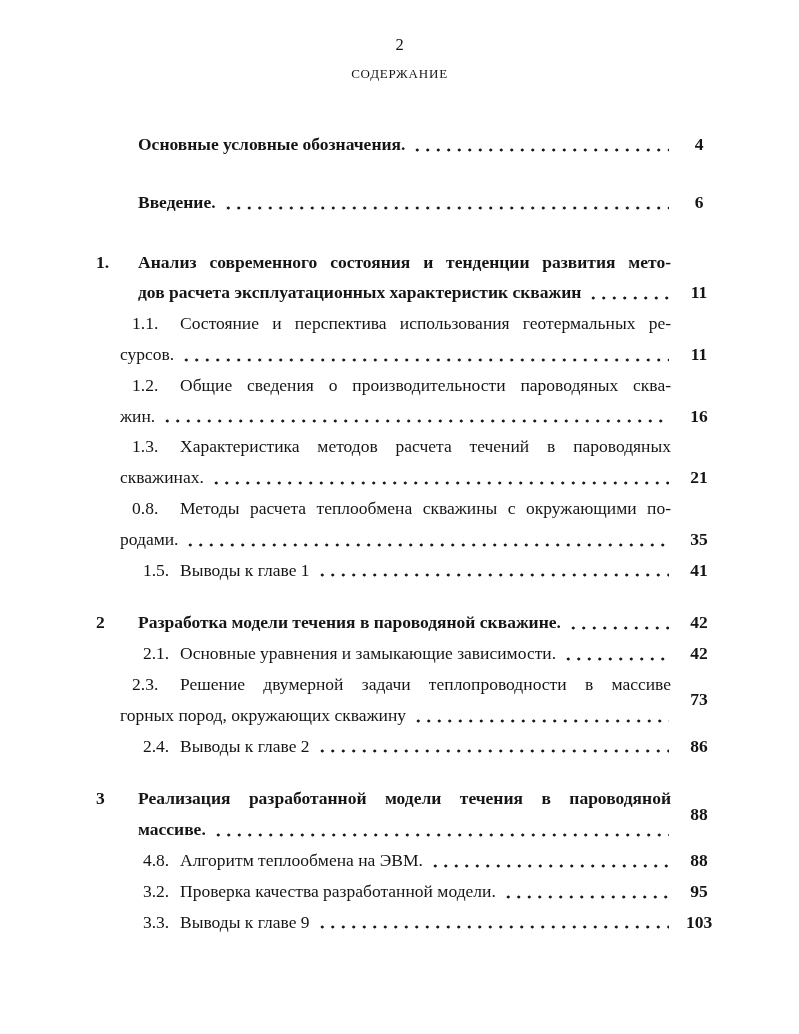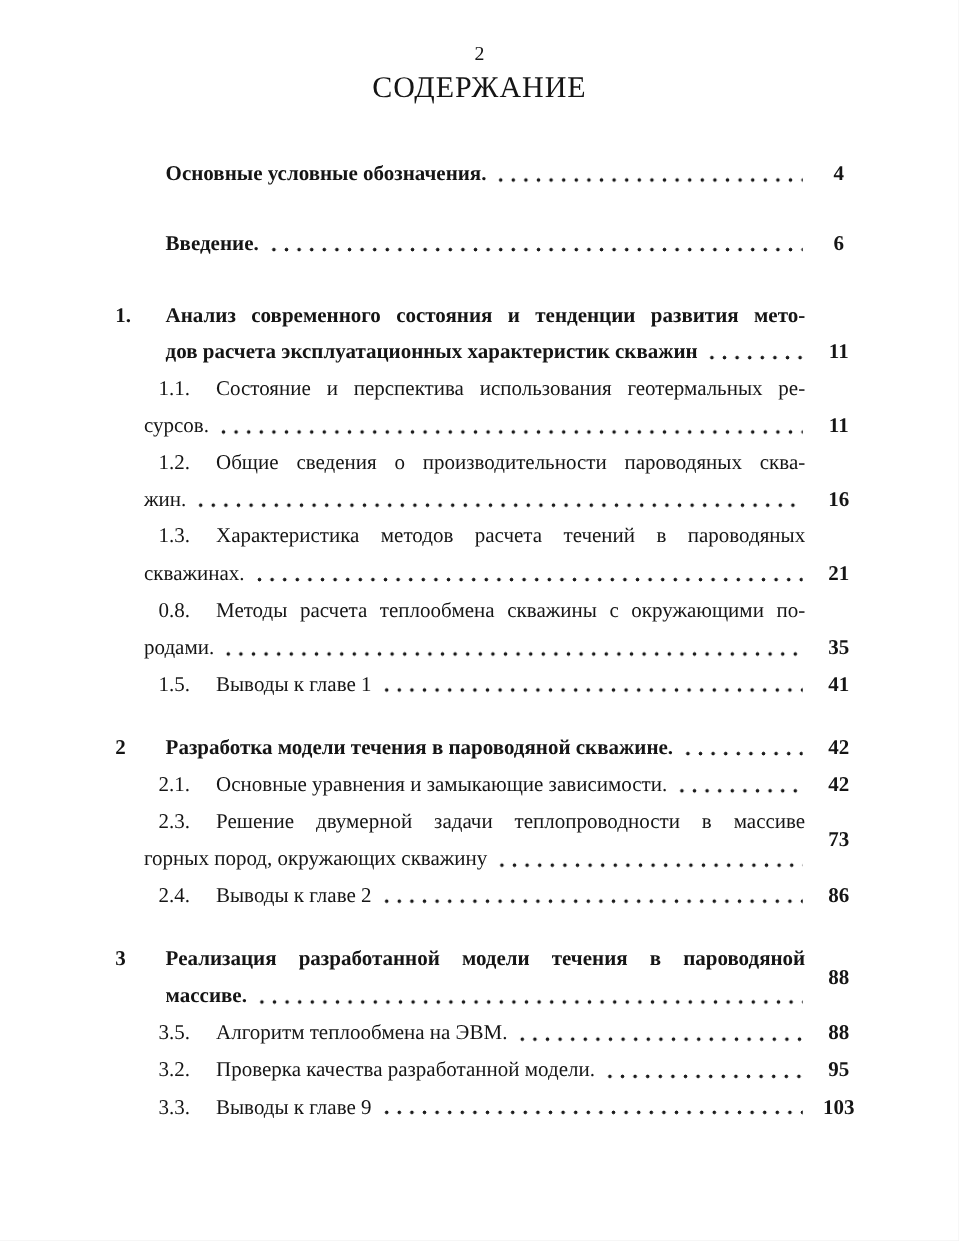--- a/index.html
+++ b/index.html
@@ -14,21 +14,21 @@
   }
   .pageno{
     padding-top:35px;
     text-align:center;
     font-size:16.5px;
     line-height:20px;
   }
   .heading{
     margin-top:7px;
     text-align:center;
-    font-size:25px;
+    font-size:13px;
     line-height:24px;
     letter-spacing:0.8px;
     font-weight:normal;
   }
   .toc{
     margin-top:43px;
     padding-left:96px;
     padding-right:72px;
     font-size:17.5px;
     line-height:30.8px;
@@ -36,21 +36,21 @@
   .section + .section{margin-top:22px;}
   .section.sec-1{margin-top:29px;}
   .entry{display:flex;align-items:flex-start;}
   .entry.front + .entry.front{margin-top:27px;}
   .entry.bold{font-weight:bold;}
   .entry.front .body{margin-left:42px;}
   .entry.sub .body{margin-left:24px;}
   .cnum{flex:0 0 42px;}
   .body{flex:1 1 auto;min-width:0;}
   .line.j{text-align:justify;text-align-last:justify;}
-  .inum{display:inline-block;width:48px;margin-left:12px;}
+  .inum{display:inline-block;width:48px;margin-left:12px;text-align:center;}
   .lrow{display:flex;}
   .lrow .txt{white-space:nowrap;text-align:right;}
   .leader{
     flex:1 1 auto;
     min-width:14px;
     align-self:stretch;
     margin-left:5px;
     margin-right:2px;
     background-image:radial-gradient(circle, #1b1b1b 1.3px, rgba(0,0,0,0) 1.8px);
     background-size:10.5px 4px;
@@ -206,21 +206,21 @@
             <div class="lrow">
               <span class="txt">массиве.</span>
               <span class="leader"></span>
             </div>
           </div>
           <span class="page">88</span>
         </div>
         <div class="entry sub">
           <div class="body">
             <div class="lrow">
-              <span class="inum">3.5.</span>
+              <span class="inum">4.8.</span>
               <span class="txt">Алгоритм теплообмена на ЭВМ.</span>
               <span class="leader"></span>
             </div>
           </div>
           <span class="page">88</span>
         </div>
         <div class="entry sub">
           <div class="body">
             <div class="lrow">
               <span class="inum">3.2.</span>

